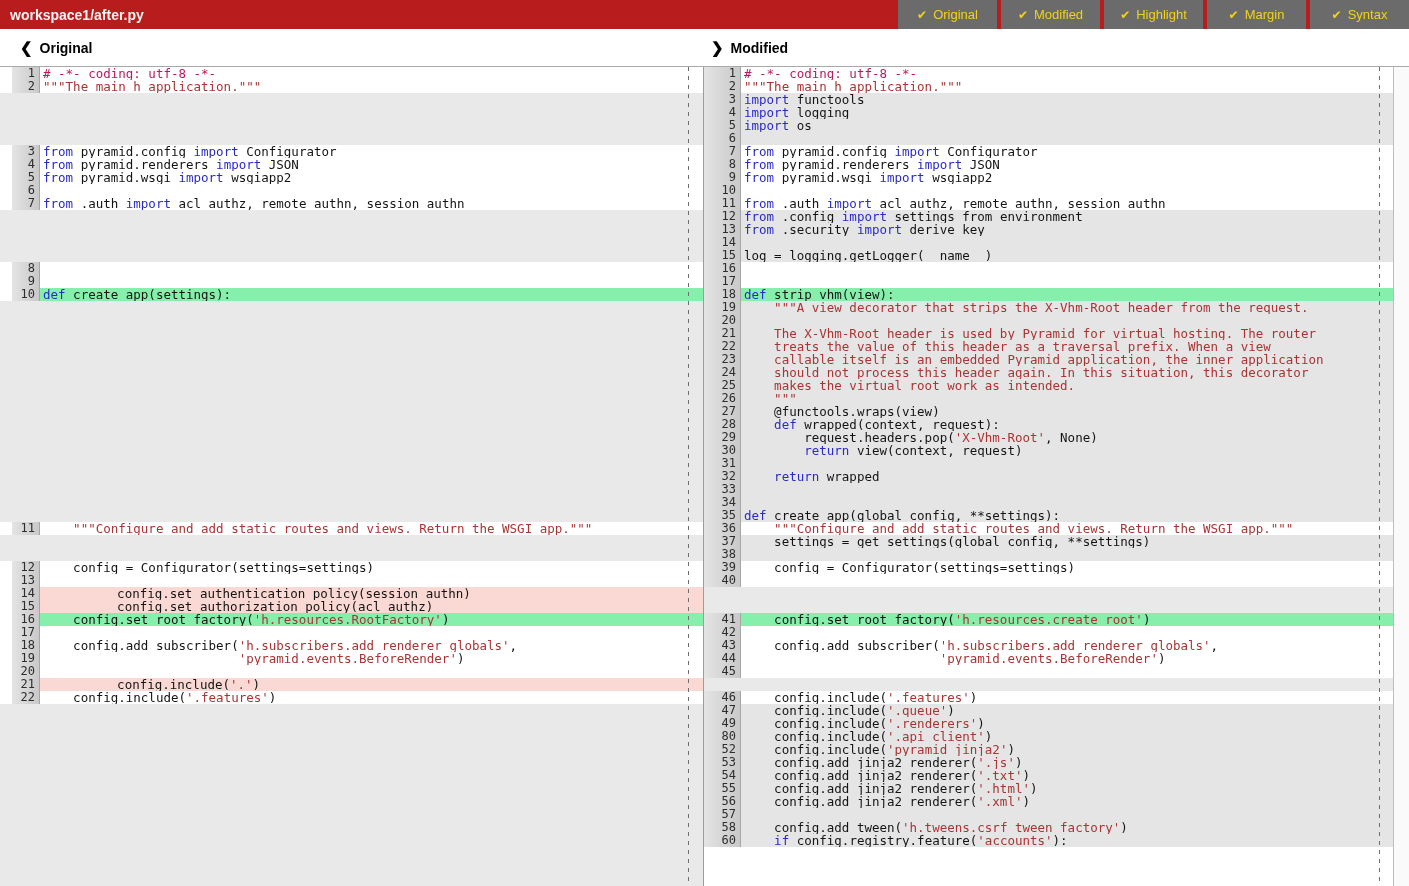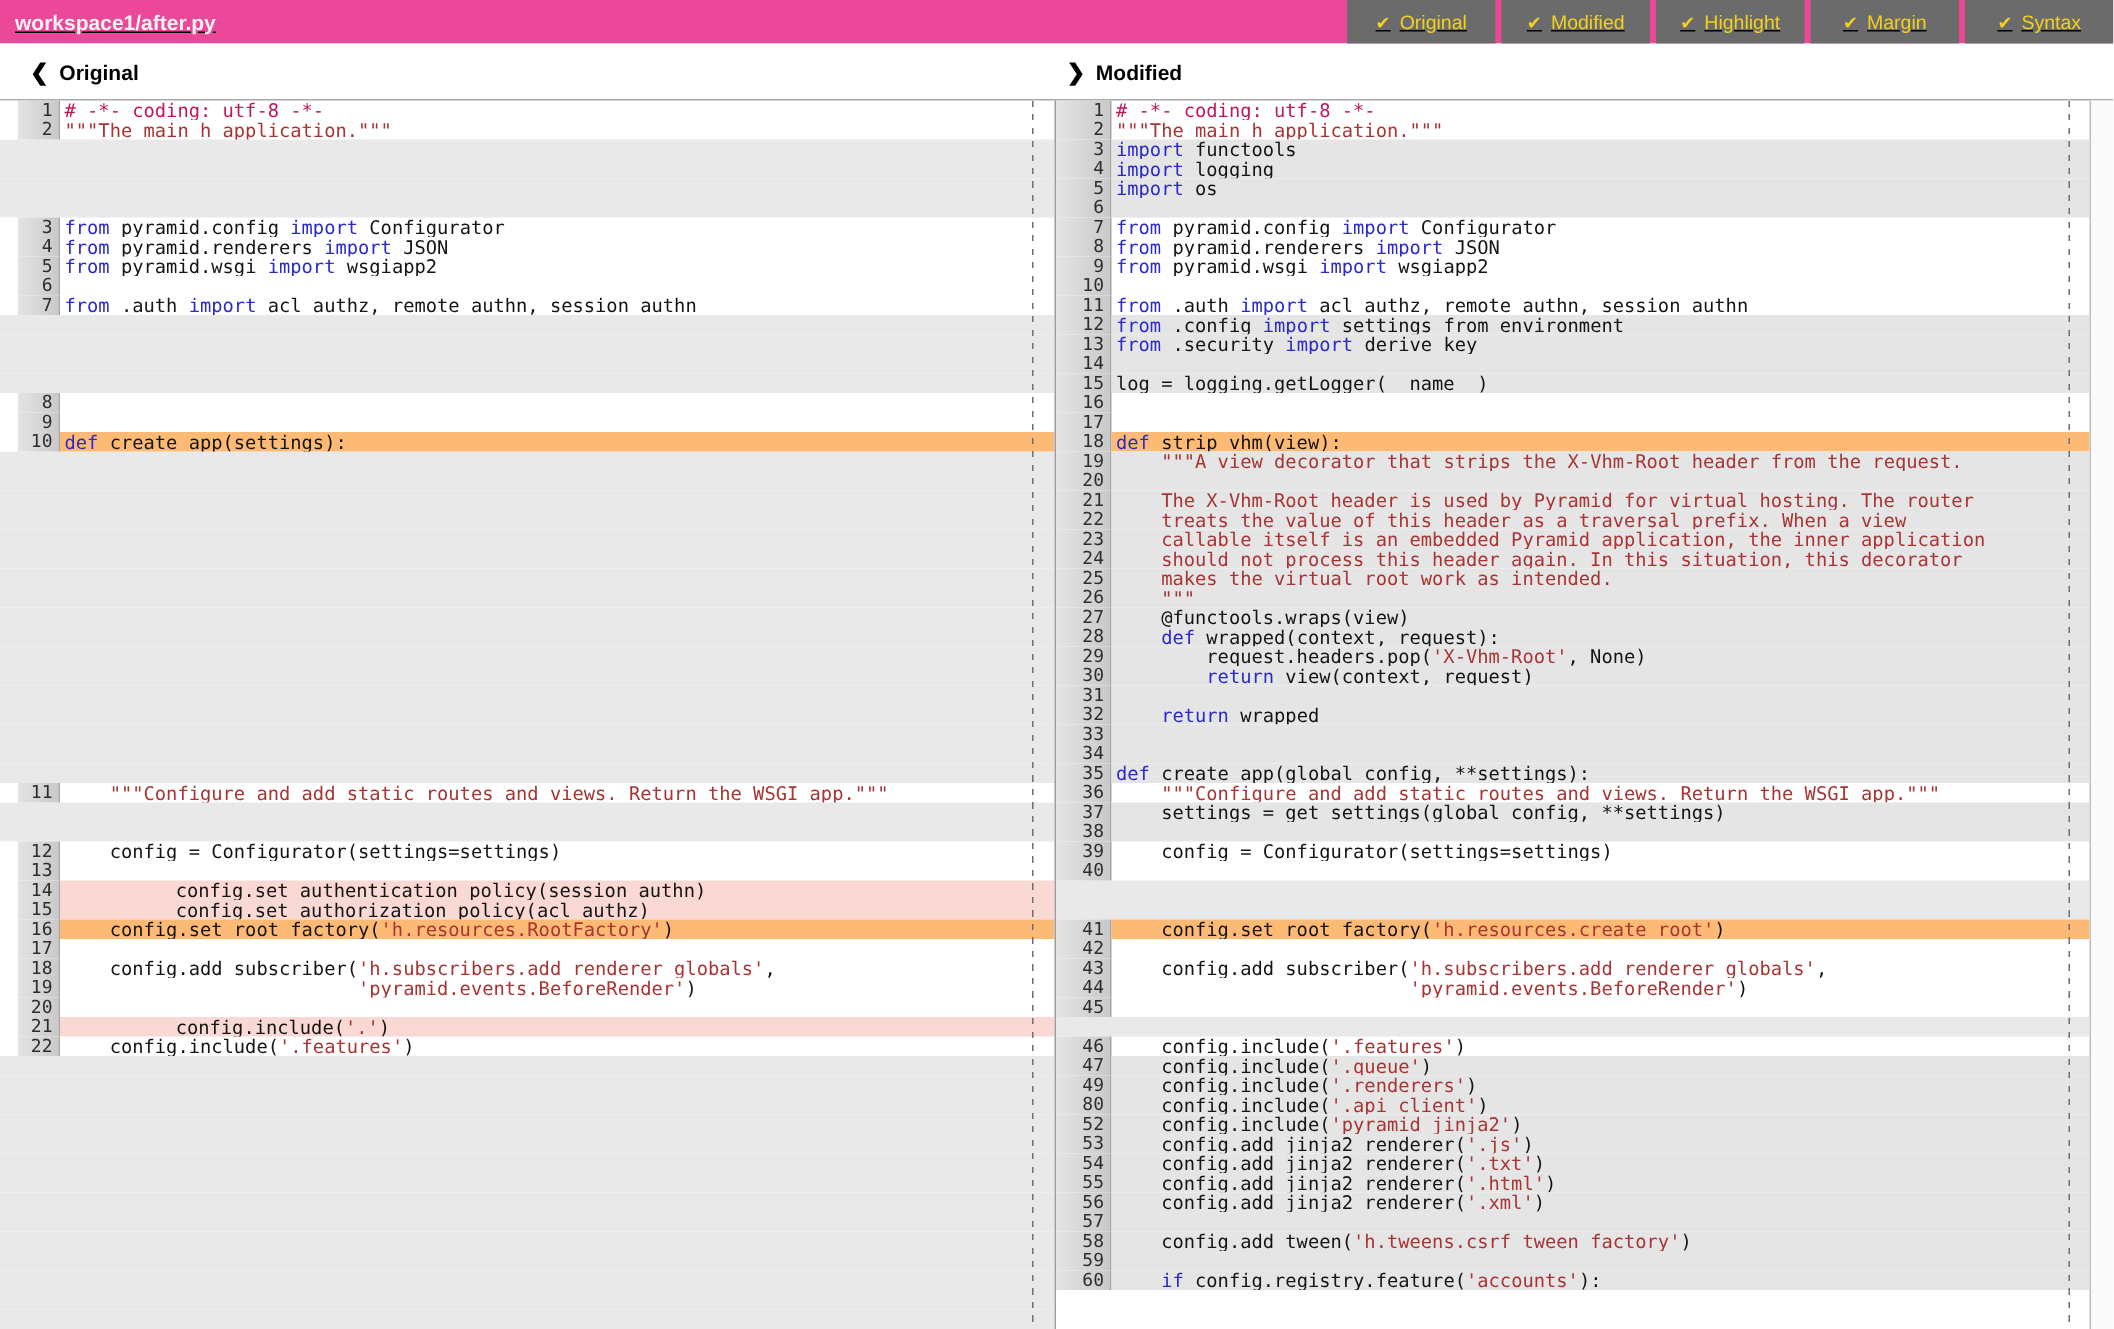--- a/index.html
+++ b/index.html
@@ -1,19 +1,19 @@
 <!DOCTYPE html>
 <html><head>
 <meta charset="utf-8">
 <style>
   html,body{margin:0;padding:0;background:#fff;}
   .app{position:relative;width:1409px;height:886px;overflow:hidden;background:#fff;
        font-family:"Liberation Sans",sans-serif;}
   
-  .topbar{height:29px;background:#ec4899;display:flex;align-items:stretch;text-decoration:underline;}
+  .topbar{height:29px;background:#b91c1c;display:flex;align-items:stretch;}
   .tb-title{flex:1;display:flex;align-items:center;padding-left:10px;
             color:#f2f2f2;font-size:14px;font-weight:bold;}
   .tb-buttons{display:flex;align-items:stretch;}
   .tb-btn{width:99px;margin-left:4px;background:#6b6b6b;border:none;cursor:pointer;
           color:#f2d21c;font-family:"Liberation Sans",sans-serif;font-size:13px;
           display:flex;align-items:center;justify-content:center;gap:6px;padding:0;}
   .tb-btn .chk{font-size:12px;}
   
   .pheads{height:38px;background:#ffffff;display:flex;border-bottom:1px solid #a9a9a9;
           box-sizing:border-box;}
@@ -33,21 +33,21 @@
             font-family:"DejaVu Sans Mono",monospace;font-size:12px;line-height:13px;
             color:#2d2d2d;background:linear-gradient(to right,#e4e4e4,#c9c9c9);
             border-right:1px solid #a6a6a6;}
   .pane-right .row .num{width:37px;}
   .row .code{flex:1;overflow:hidden;white-space:pre;padding-left:3px;
              font-family:"DejaVu Sans Mono",monospace;font-size:12.5px;line-height:13px;
              color:#141414;}
   .row.gap{background:#e9e9e9;}
   .row.add .code{background:#e5e5e5;}
   .row.del .code{background:#fad9d4;padding-left:47px;}
-  .row.chg .code{background:#fdba74;}
+  .row.chg .code{background:#86efac;}
   .tk-k{color:#2a2ac9;}
   .tk-c{color:#be185d;}
   .tk-s{color:#a93434;}
   .tk-p{color:#141414;}
   .marginline{position:absolute;top:0;bottom:0;width:1px;z-index:3;
               background:repeating-linear-gradient(to bottom,#6e6e6e 0px,#6e6e6e 4px,
                          transparent 4px,transparent 9px);}
   .pane-left .marginline{left:688px;}
   .pane-right .marginline{left:675px;}
 </style>
@@ -471,24 +471,20 @@
         </div>
         <div class="row add">
           <span class="num">57</span>
           <span class="code"></span>
         </div>
         <div class="row add">
           <span class="num">58</span>
           <span class="code"><span class="tk-p">    config.add_tween(</span><span class="tk-s">'h.tweens.csrf_tween_factory'</span><span class="tk-p">)</span></span>
         </div>
         <div class="row add">
-          <span class="num">59</span>
-          <span class="code"></span>
-        </div>
-        <div class="row add">
           <span class="num">60</span>
           <span class="code"><span class="tk-p">    </span><span class="tk-k">if</span><span class="tk-p"> config.registry.feature(</span><span class="tk-s">'accounts'</span><span class="tk-p">):</span></span>
         </div>
       </div>
     <div class="scrollstrip"></div>
   </div>
 
 </div>
 
 </body></html>

